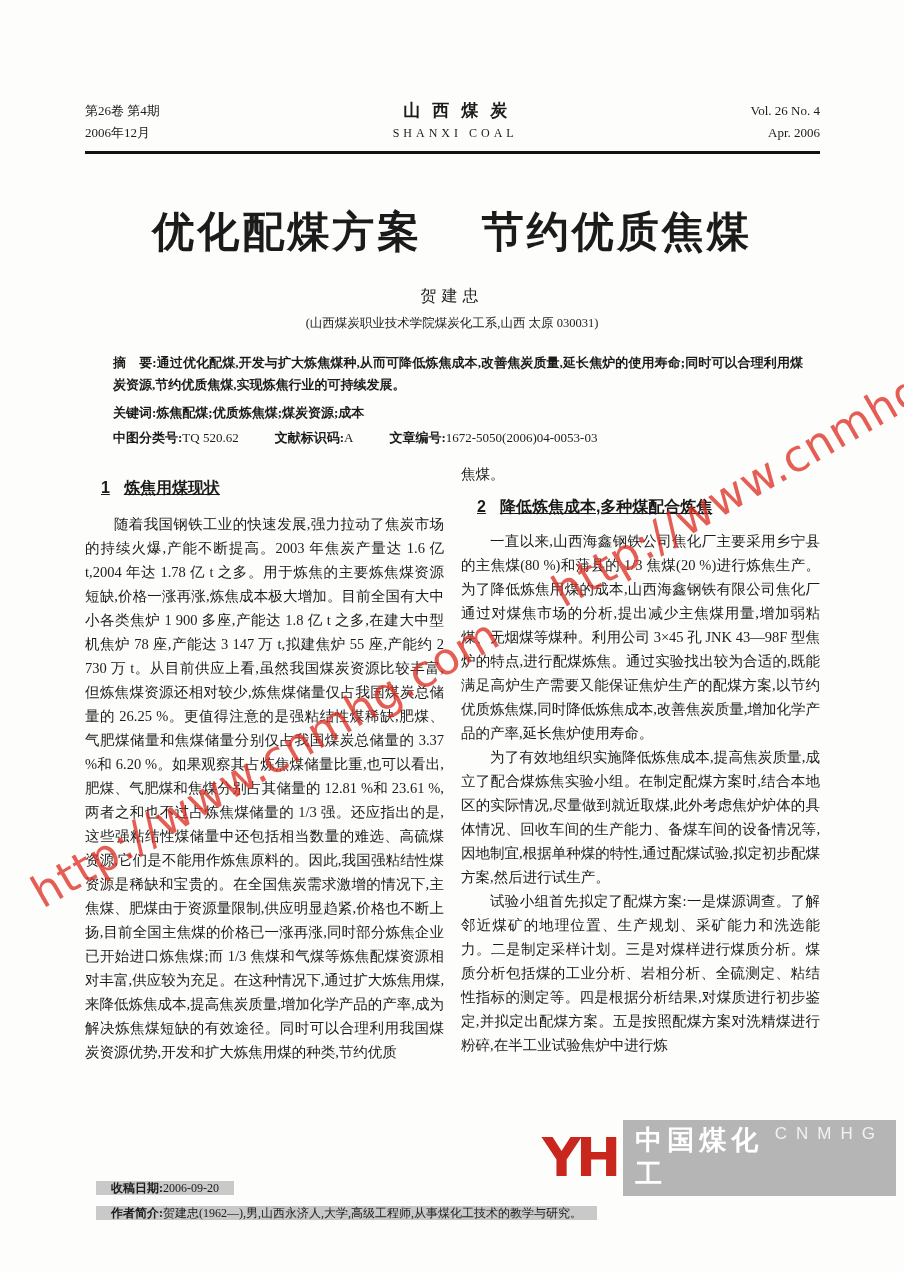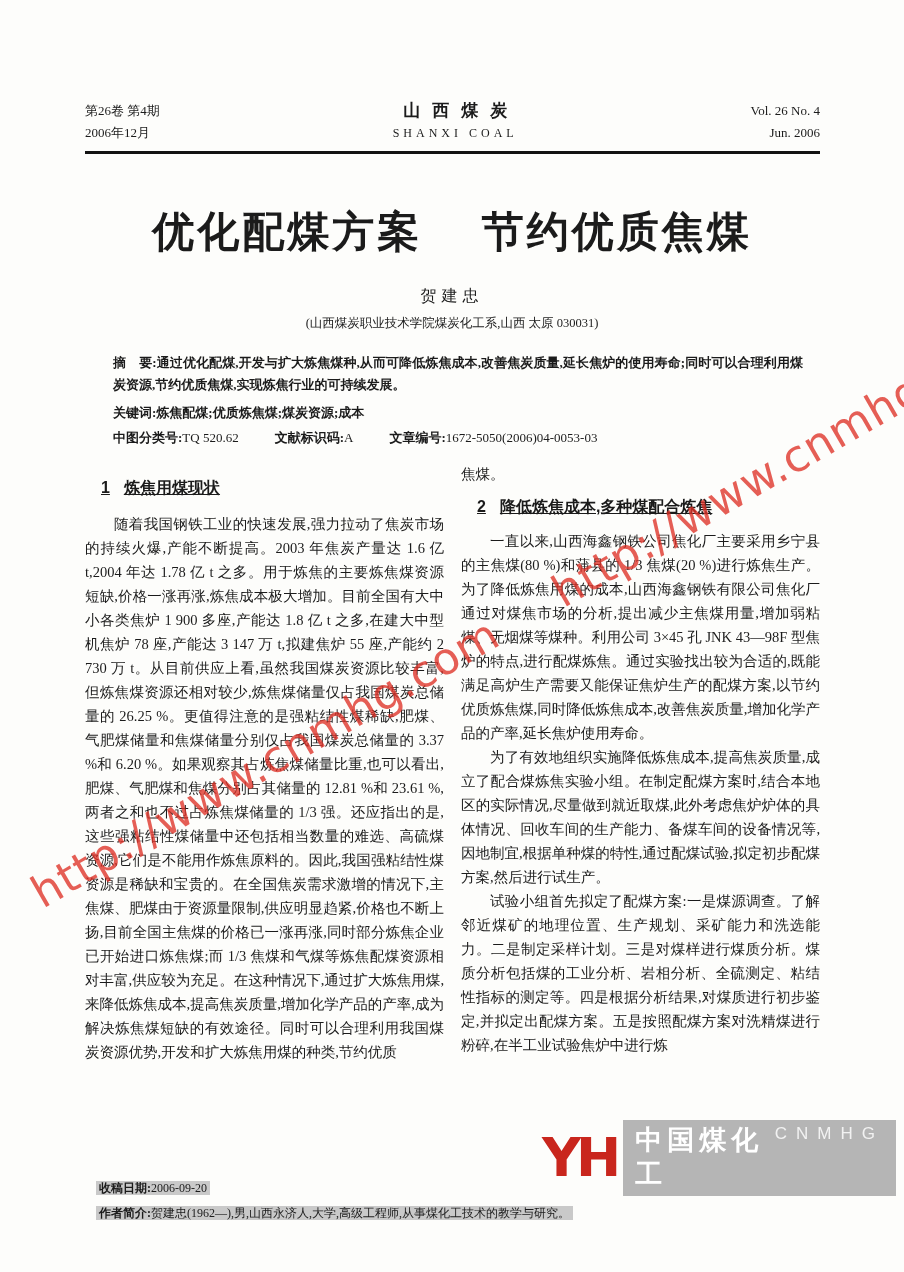--- a/index.html
+++ b/index.html
@@ -52,21 +52,21 @@
     font-family:"Liberation Sans","DejaVu Sans",sans-serif;
     font-size:16px; font-weight:bold; margin:14px 16px 12px;text-decoration:underline;
   }
   .sec .secno { margin-right:14px; }
   .sec2 { margin-top:9px; margin-bottom:10px; }
   .para { margin:0; }
   .indent { text-indent:2em; }
 
   
   .footer { position:absolute; left:96px; top:1176px; font-size:12px; line-height:25px; }
-  .hl { background:#c9c9c9; padding:0 3px; }
+  .hl { background:#c9c9c9; padding:0 15px; }
 
   
   .watermark {
     position:absolute; left:35px; top:870px; z-index:5;
     transform:rotate(-30deg); transform-origin:0 50%;
     white-space:nowrap; pointer-events:none;
     font-family:"DejaVu Sans","Liberation Sans",sans-serif;
     font-size:44px; letter-spacing:1px;
     color:rgba(222,49,38,0.78);
   }
@@ -101,21 +101,21 @@
     <div class="jh-left">
       <div>第26卷  第4期</div>
       <div>2006年12月</div>
     </div>
     <div class="jh-center">
       <div class="jname-cn">山西煤炭</div>
       <div class="jname-en">SHANXI COAL</div>
     </div>
     <div class="jh-right">
       <div>Vol. 26   No. 4</div>
-      <div>Jun.   2006</div>
+      <div>Apr.   2006</div>
     </div>
   </header>
   <div class="header-rule"></div>
 
   <h1 class="title">优化配煤方案　 节约优质焦煤</h1>
   <div class="author">贺建忠</div>
   <div class="affiliation">(山西煤炭职业技术学院煤炭化工系,山西 太原 030031)</div>
 
   <div class="abstract">
     <span class="blabel">摘　要:</span><span>通过优化配煤,开发与扩大炼焦煤种,从而可降低炼焦成本,改善焦炭质量,延长焦炉的使用寿命;同时可以合理利用煤炭资源,节约优质焦煤,实现炼焦行业的可持续发展。</span>

